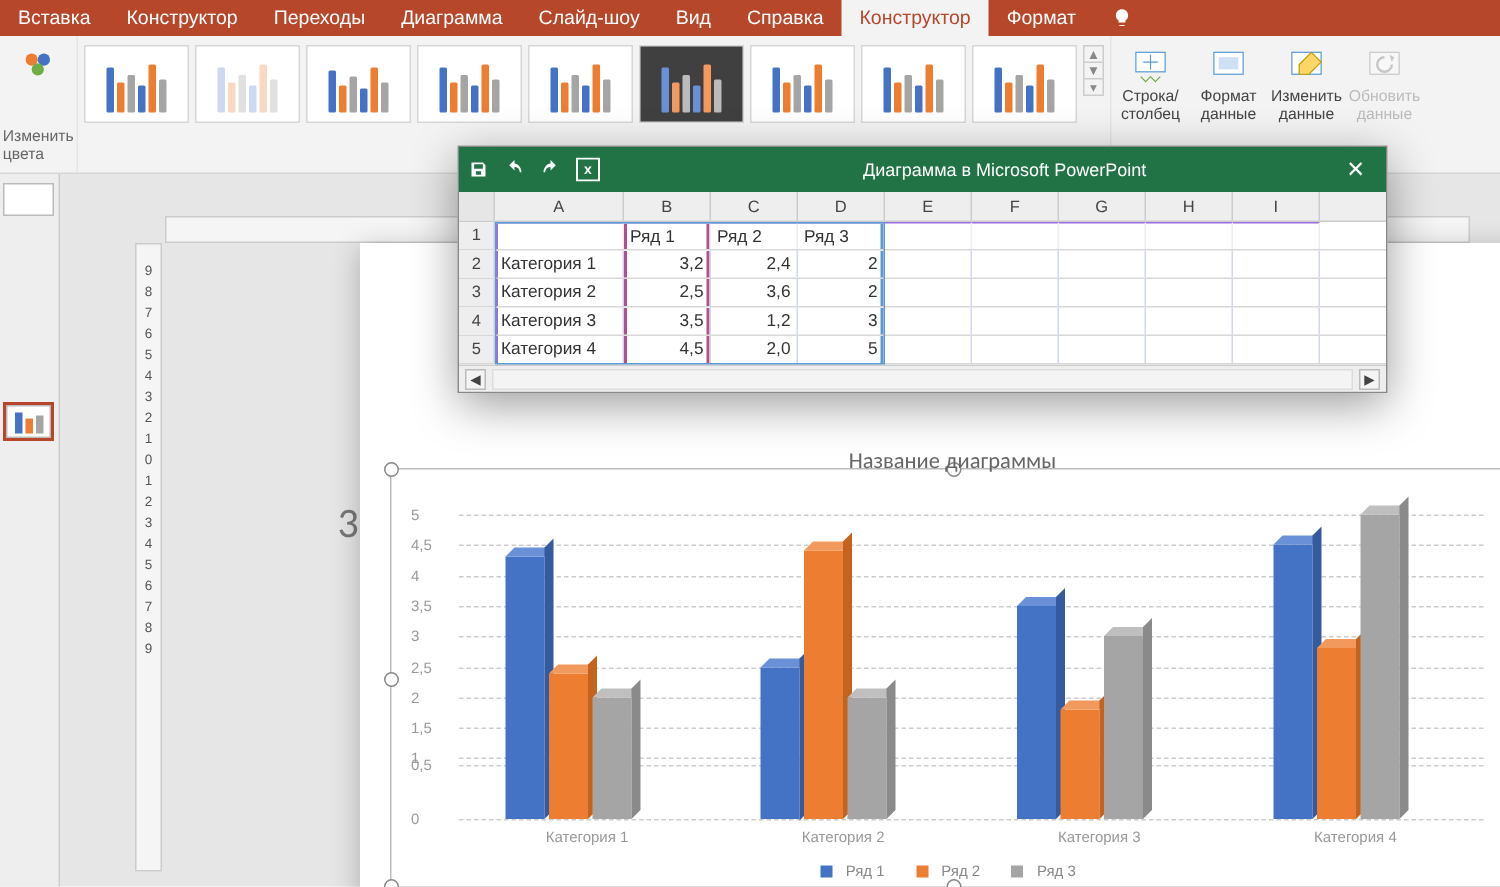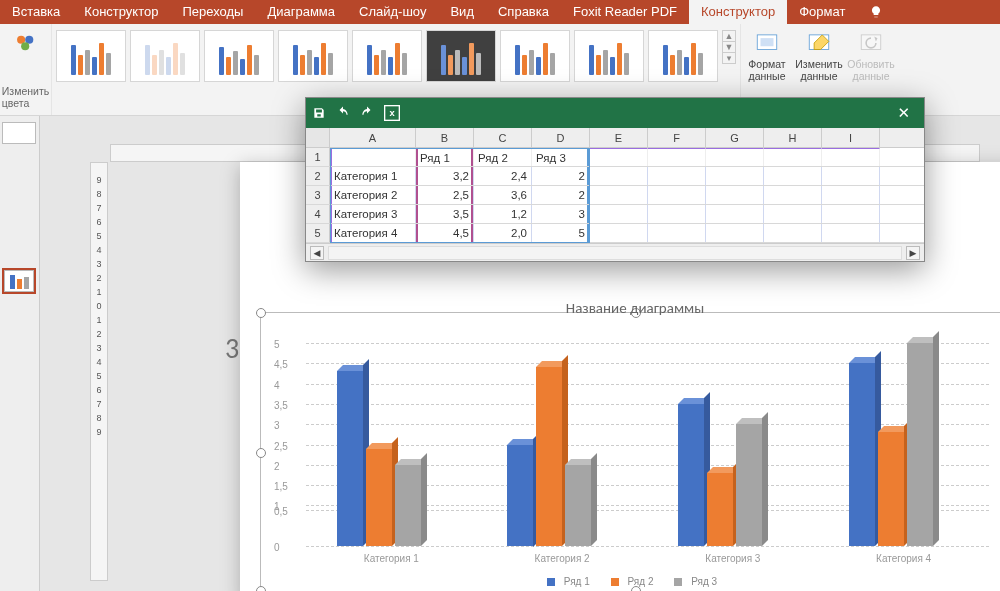--- a/index.html
+++ b/index.html
@@ -83,21 +83,20 @@
 <body>
 
 <div class="ribbon-tabs">
   <div class="rt">Вставка</div>
   <div class="rt">Конструктор</div>
   <div class="rt">Переходы</div>
   <div class="rt">Диаграмма</div>
   <div class="rt">Слайд-шоу</div>
   <div class="rt">Вид</div>
   <div class="rt">Справка</div>
-  <div class="rt">Foxit Reader PDF</div>
   <div class="rt active">Конструктор</div>
   <div class="rt">Формат</div>
   <div class="rt help">
     <svg width="14" height="14" viewBox="0 0 24 24" fill="#fff">
         <path d="M9 21h6v-1H9v1zm3-19C8 2 5 5 5 9c0 2.4 1.2 4.5 3 5.7V17h8v-2.3c1.8-1.2 3-3.3 3-5.7 0-4-3-7-7-7z"></path>
       </svg>
 
   </div>
 </div>
 
@@ -184,20 +183,29 @@
         <div class="mbar c2" style="height:32px"></div>
         <div class="mbar c3" style="height:22px"></div>
       </div>
     <div style="width:14px;display:flex;flex-direction:column;border:1px solid #ccc">
       <div style="flex:1;text-align:center;font-size:9px;border-bottom:1px solid #ccc;color:#888">▲</div>
       <div style="flex:1;text-align:center;font-size:9px;border-bottom:1px solid #ccc;color:#888">▼</div>
       <div style="flex:1;text-align:center;font-size:9px;color:#888">▾</div>
     </div>
   </div>
   <div class="data-group">
+    <div class="data-btn">
+      <svg class="ribbon-icon" viewBox="0 0 32 32">
+          <rect x="4" y="6" width="24" height="16" fill="#fff" stroke="#5b9bd5"></rect>
+          <path d="M10 14h12M16 8v12" stroke="#5b9bd5"></path>
+          <path d="M8 26l4 4 4-4M24 26l-4 4-4-4" stroke="#70ad47" fill="none"></path>
+        </svg>
+      <div style="white-space:pre-line">Строка/
+столбец</div>
+    </div>
     <div class="data-btn">
       <svg class="ribbon-icon" viewBox="0 0 32 32">
           <rect x="4" y="6" width="24" height="18" fill="#fff" stroke="#5b9bd5"></rect>
           <rect x="8" y="10" width="16" height="10" fill="#cfe0f5"></rect>
         </svg>
       <div style="white-space:pre-line">Формат
 данные</div>
     </div>
     <div class="data-btn">
       <svg class="ribbon-icon" viewBox="0 0 32 32">
@@ -385,20 +393,21 @@
         </svg>
       <svg width="14" height="14" viewBox="0 0 24 24" fill="#fff">
           <path d="M12 5V1l6 6-6 6V9c-3 0-6 2-6 6H4c0-5 4-10 8-10z"></path>
         </svg>
       <svg width="16" height="16" viewBox="0 0 24 24">
           <rect width="24" height="24" fill="#fff"></rect>
           <rect x="2" y="2" width="20" height="20" fill="#217346"></rect>
           <text x="12" y="17" font-size="14" fill="#fff" text-anchor="middle" font-weight="bold">x</text>
         </svg>
     </div>
+    <div class="ttl">Диаграмма в Microsoft PowerPoint</div>
     <div class="xw-close">✕</div>
   </div>
   <div class="xw-sheet" style="position:relative">
     <div class="sheet-head">
       <div class="corner"></div>
       <div class="colhead" style="width:86px">A</div>
       <div class="colhead">B</div>
       <div class="colhead">C</div>
       <div class="colhead">D</div>
       <div class="colhead">E</div>

